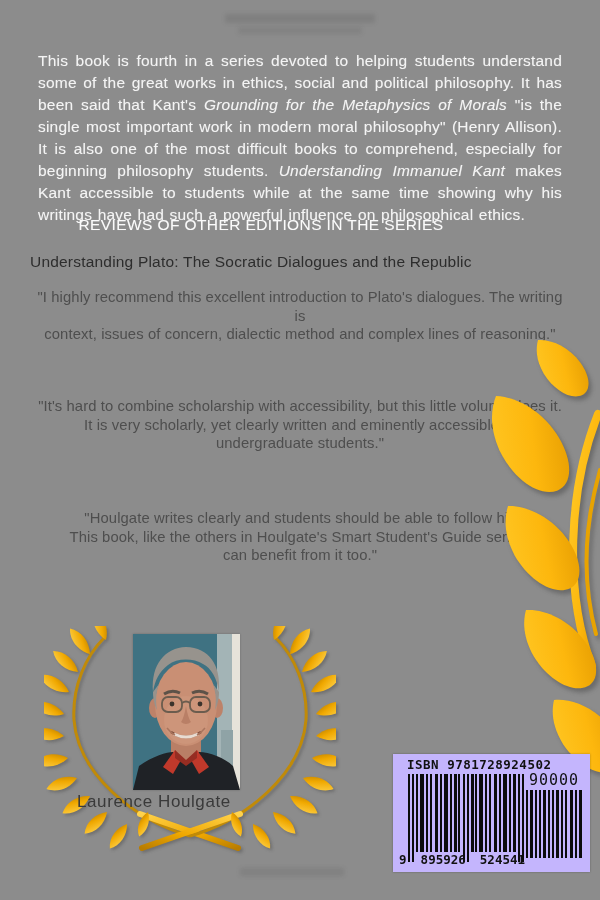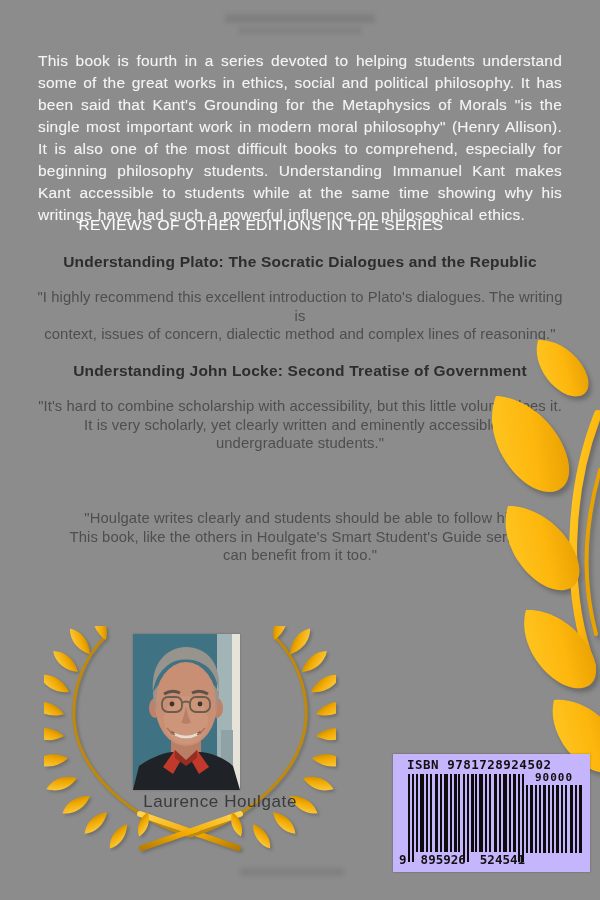--- a/index.html
+++ b/index.html
@@ -13,65 +13,65 @@
   .smudge.s1{left:225px; top:14px;  width:150px; height:9px;}
   .smudge.s2{left:238px; top:27px;  width:124px; height:7px; background:rgba(50,50,50,.10);}
   .smudge.s3{left:240px; top:868px; width:104px; height:8px; background:rgba(50,50,50,.12);}
 
   .intro{
     position:absolute; left:38px; top:34px; width:524px;
     color:#f4f4f4; font-size:15.5px; line-height:22px;
     text-align:justify; letter-spacing:.2px; word-spacing:1px;
     text-shadow:0 0 1px rgba(255,255,255,.35);
   }
-  .intro .it{}
+  .intro .it{font-style:italic;}
 
   .reviews-heading{
     position:absolute; left:0; top:216px; width:522px;
     text-align:center; color:#fbfbfb; font-size:15.5px; letter-spacing:.4px;
     text-shadow:0 0 1px rgba(255,255,255,.3);
   }
   .review-title{
-    position:absolute; left:30px; width:540px; text-align:center;
-    color:#2d2d2d; font-size:15.5px; letter-spacing:.2px;font-weight:bold;
+    position:absolute; left:30px; width:540px; text-align:left;
+    color:#2d2d2d; font-size:15.5px; letter-spacing:.2px;
   }
   .review-quote{
     position:absolute; left:35px; width:530px; text-align:center;
     color:#4e4e4e; font-size:14.8px; line-height:18.5px; letter-spacing:.1px;
   }
   .t1{top:253px;} .q1{top:288px;}
   .t2{top:362px;} .q2{top:397px;}
   .t3{top:475px;} .q3{top:509px;}
 
   
   .branch-svg{position:absolute; right:0; top:330px; width:130px; height:462px;
     filter:drop-shadow(3px 4px 2px rgba(45,45,45,.35)); z-index:1;}
 
   
   .wreath-svg{position:absolute; left:44px; top:626px; width:292px; height:232px;
     filter:drop-shadow(2px 2px 1.5px rgba(45,45,45,.30));}
   .portrait{position:absolute; left:133px; top:634px; width:107px; height:156px;
     overflow:hidden; filter:blur(.4px); box-shadow:0 0 2px rgba(0,0,0,.25);}
   .author-caption{
-    position:absolute; left:77px; top:792px; width:220px; text-align:right;
+    position:absolute; left:77px; top:792px; width:220px; text-align:left;
     color:#3a3a3a; font-size:17px; letter-spacing:.6px;
   }
 
   
   .barcode-box{
     position:absolute; left:393px; top:754px; width:197px; height:118px;
     background:#c4b5fd; z-index:2; box-shadow:0 0 2px rgba(0,0,0,.3);
     font-family:"DejaVu Sans Mono", monospace; color:#111;
   }
   .isbn-label{position:absolute; left:14px; top:3px; font-size:12.5px; font-weight:bold; letter-spacing:.5px;}
   .main-bars{position:absolute; left:15px; top:20px;}
   .main-digits{position:absolute; left:2px; top:98px; width:130px; font-size:12.5px; font-weight:bold;
     display:flex; justify-content:space-between; padding:0 0 0 4px; box-sizing:border-box;}
   .addon{position:absolute; left:133px; top:17px; width:56px; text-align:center;}
-  .addon .price{font-size:11px; font-weight:bold; letter-spacing:1px;}
+  .addon .price{font-size:15px; font-weight:normal; letter-spacing:1px;}
   .addon svg{display:block; margin-top:1px;}
 </style>
 </head>
 <body>
 
 <div class="cover">
 
   <div class="smudge s1"></div>
   <div class="smudge s2"></div>
   <div class="smudge s3"></div>
@@ -79,21 +79,20 @@
   <p class="intro"><span>This book is fourth in a series devoted to helping students understand some of the great works in ethics, social and political philosophy.  It has been said that Kant's </span><span class="it">Grounding for the Metaphysics of Morals</span><span> "is the single most important work in modern moral philosophy" (Henry Allison).   It is also one of the most difficult books to comprehend, especially for beginning philosophy students. </span><span class="it">Understanding Immanuel Kant</span><span> makes Kant accessible to students while at the same time showing why his writings have had such a powerful influence on philosophical ethics.</span></p>
 
   <div class="reviews-heading">REVIEWS OF OTHER EDITIONS IN THE SERIES</div>
 
   <div class="review-title t1">Understanding Plato: The Socratic Dialogues and the Republic</div>
   <div class="review-quote q1">
     <div>"I highly recommend this excellent introduction to Plato's dialogues. The writing is</div>
     <div>context, issues of concern, dialectic method and complex lines of reasoning."</div>
   </div>
 
-  <div class="review-title t2">Understanding John Locke: Second Treatise of Government</div>
   <div class="review-quote q2">
     <div>"It's hard to combine scholarship with accessibility, but this little volume does it.</div>
     <div>It is very scholarly, yet clearly written and eminently accessible to</div>
     <div>undergraduate students."</div>
   </div>
 
   <div class="review-quote q3">
     <div>"Houlgate writes clearly and students should be able to follow his</div>
     <div>This book, like the others in Houlgate's Smart Student's Guide series,</div>
     <div>can benefit from it too."</div>

